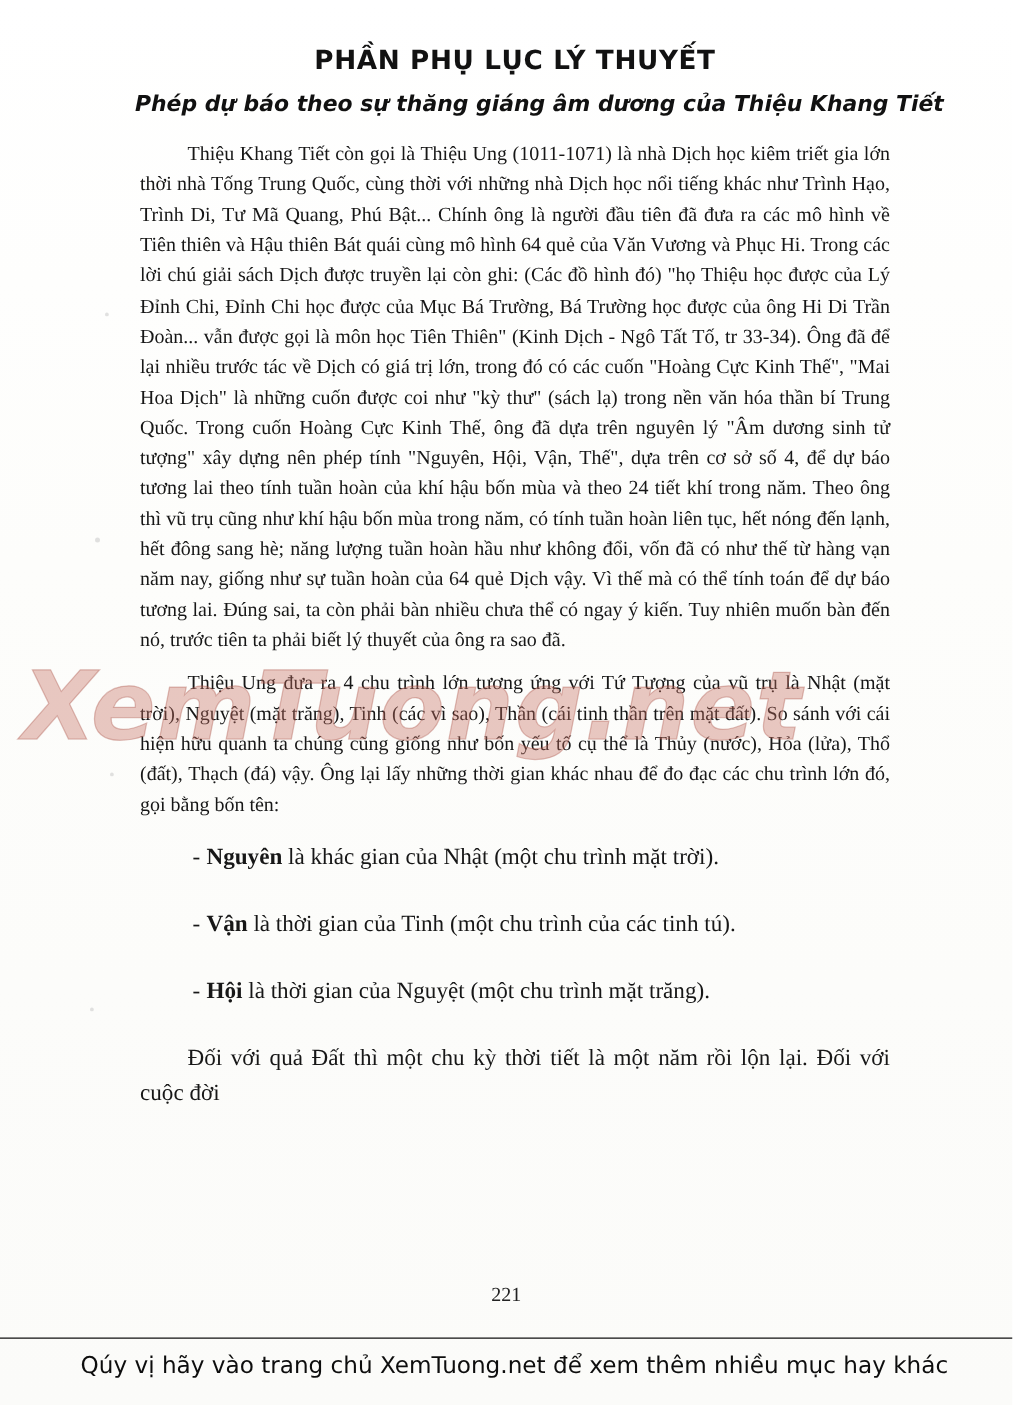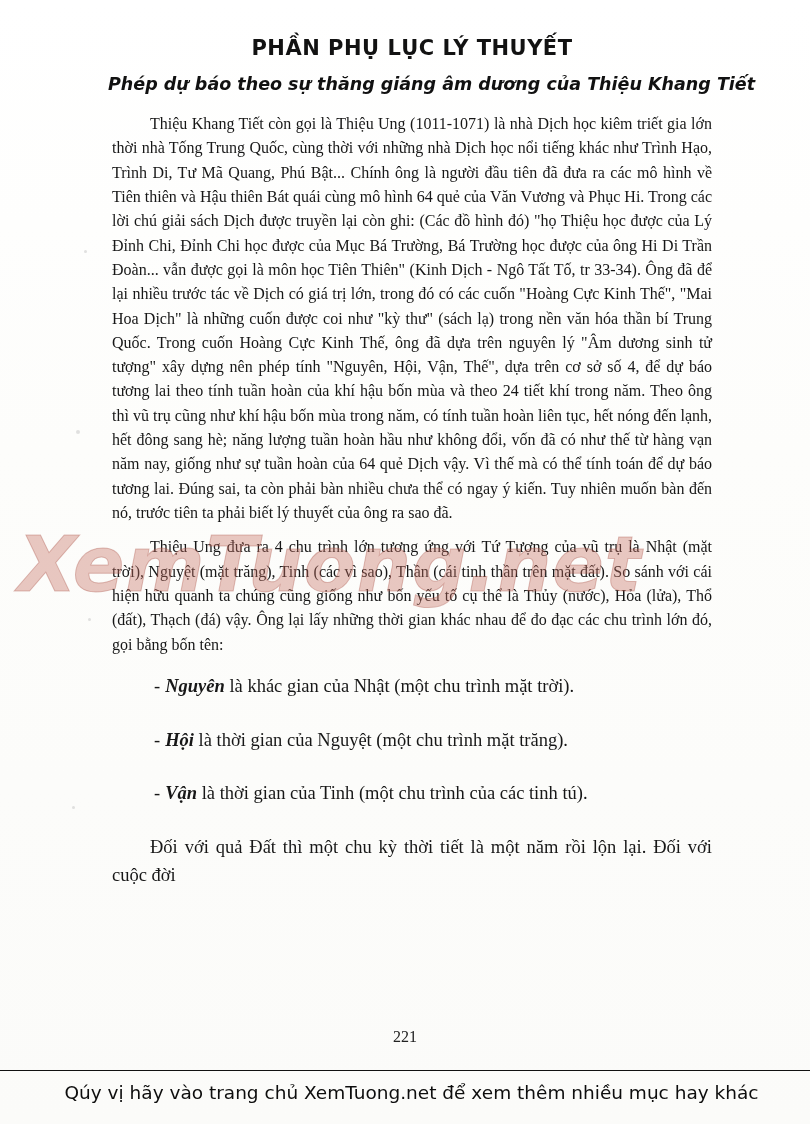--- a/index.html
+++ b/index.html
@@ -81,21 +81,20 @@
     line-height: 1.5;
     margin: 0 0 26px 0;
     padding-left: 42px;
     color: #171717;
   }
   ul.term-list li .dash {
     margin-right: 5px;
   }
   ul.term-list li .term {
     font-weight: bold;
-    font-style: italic;
   }
 
   p.closing-par {
     font-size: 18.5px;
     line-height: 1.5;
     margin: 4px 0 0 0;
     text-indent: 38px;
     color: #171717;
     text-align: justify;
   }
@@ -176,25 +175,25 @@
 
     <p class="body-par">Thiệu Khang Tiết còn gọi là Thiệu Ung (1011-1071) là nhà Dịch học kiêm triết gia lớn thời nhà Tống Trung Quốc, cùng thời với những nhà Dịch học nổi tiếng khác như Trình Hạo, Trình Di, Tư Mã Quang, Phú Bật... Chính ông là người đầu tiên đã đưa ra các mô hình về Tiên thiên và Hậu thiên Bát quái cùng mô hình 64 quẻ của Văn Vương và Phục Hi. Trong các lời chú giải sách Dịch được truyền lại còn ghi: (Các đồ hình đó) "họ Thiệu học được của Lý Đỉnh Chi, Đỉnh Chi học được của Mục Bá Trường, Bá Trường học được của ông Hi Di Trần Đoàn... vẫn được gọi là môn học Tiên Thiên" (Kinh Dịch - Ngô Tất Tố, tr 33-34). Ông đã để lại nhiều trước tác về Dịch có giá trị lớn, trong đó có các cuốn "Hoàng Cực Kinh Thế", "Mai Hoa Dịch" là những cuốn được coi như "kỳ thư" (sách lạ) trong nền văn hóa thần bí Trung Quốc. Trong cuốn Hoàng Cực Kinh Thế, ông đã dựa trên nguyên lý "Âm dương sinh tử tượng" xây dựng nên phép tính "Nguyên, Hội, Vận, Thế", dựa trên cơ sở số 4, để dự báo tương lai theo tính tuần hoàn của khí hậu bốn mùa và theo 24 tiết khí trong năm. Theo ông thì vũ trụ cũng như khí hậu bốn mùa trong năm, có tính tuần hoàn liên tục, hết nóng đến lạnh, hết đông sang hè; năng lượng tuần hoàn hầu như không đổi, vốn đã có như thế từ hàng vạn năm nay, giống như sự tuần hoàn của 64 quẻ Dịch vậy. Vì thế mà có thể tính toán để dự báo tương lai. Đúng sai, ta còn phải bàn nhiều chưa thể có ngay ý kiến. Tuy nhiên muốn bàn đến nó, trước tiên ta phải biết lý thuyết của ông ra sao đã.</p>
 
     <p class="body-par">Thiệu Ung đưa ra 4 chu trình lớn tương ứng với Tứ Tượng của vũ trụ là Nhật (mặt trời), Nguyệt (mặt trăng), Tinh (các vì sao), Thần (cái tinh thần trên mặt đất). So sánh với cái hiện hữu quanh ta chúng cũng giống như bốn yếu tố cụ thể là Thủy (nước), Hỏa (lửa), Thổ (đất), Thạch (đá) vậy. Ông lại lấy những thời gian khác nhau để đo đạc các chu trình lớn đó, gọi bằng bốn tên:</p>
 
     <ul class="term-list">
       <li>
         <span class="dash">-</span><span class="term">Nguyên</span><span> là khác gian của Nhật (một chu trình mặt trời).</span>
       </li>
       <li>
+        <span class="dash">-</span><span class="term">Vận</span><span> là thời gian của Tinh (một chu trình của các tinh tú).</span>
+      </li>
+      <li>
         <span class="dash">-</span><span class="term">Hội</span><span> là thời gian của Nguyệt (một chu trình mặt trăng).</span>
       </li>
-      <li>
-        <span class="dash">-</span><span class="term">Vận</span><span> là thời gian của Tinh (một chu trình của các tinh tú).</span>
-      </li>
     </ul>
 
     <p class="closing-par">Đối với quả Đất thì một chu kỳ thời tiết là một năm rồi lộn lại. Đối với cuộc đời</p>
   </div>
 
   <div class="watermark">XemTuong.net</div>
 
   <div class="page-number">221</div>
 
   <div class="footer-rule"></div>

